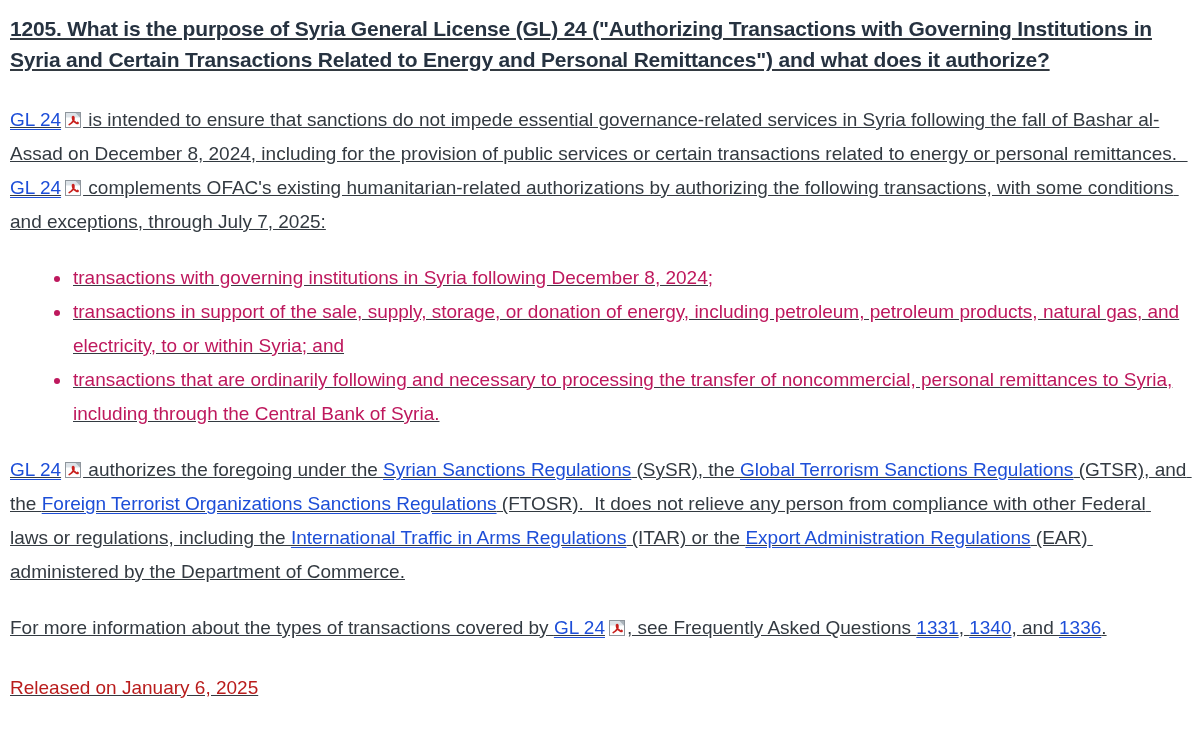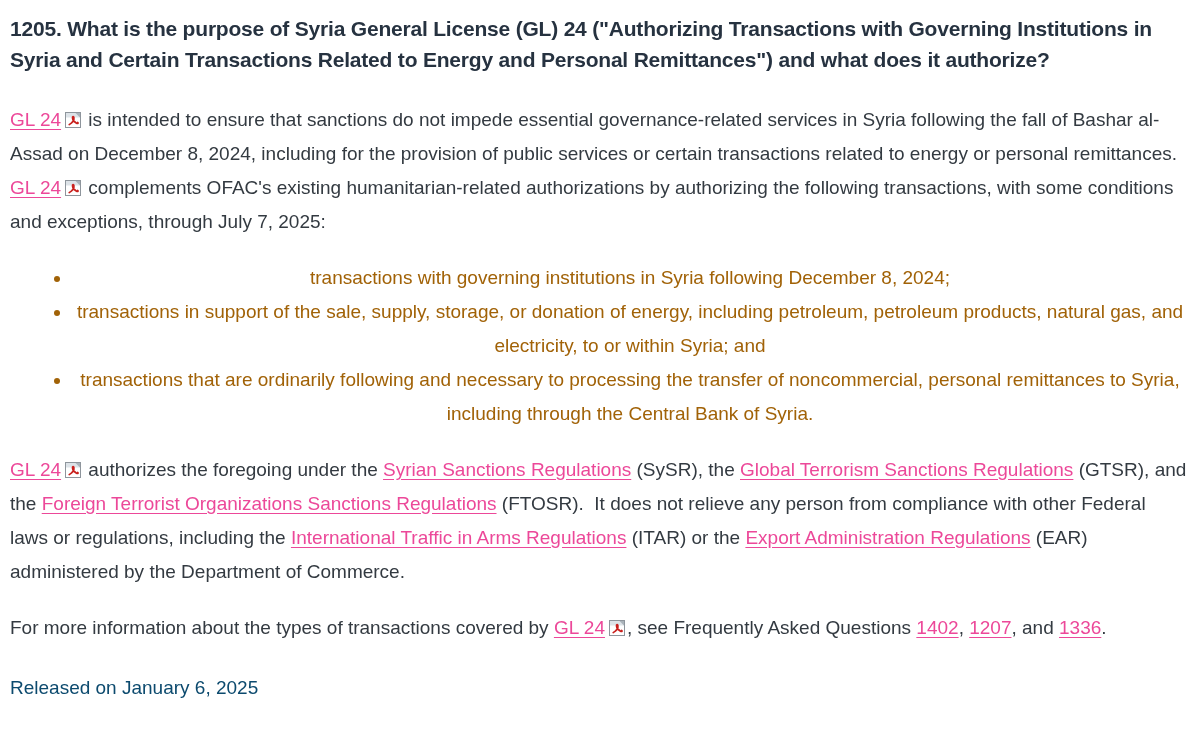--- a/index.html
+++ b/index.html
@@ -8,20 +8,21 @@
     width: 1197px;
     height: 755px;
     overflow: hidden;
     background: #ffffff;
     font-family: "Liberation Sans", sans-serif;
     color: #333a41;
   }
   .page {
     padding: 13px 10px 0 10px;
     width: 1197px;
+    text-decoration: underline;
   }
   h1.question-title {
     margin: 0 0 28px 0;
     font-size: 21px;
     line-height: 31px;
     font-weight: 700;
     color: #263240;
     letter-spacing: -0.2px;
   }
   p.para {
@@ -29,43 +30,42 @@
     font-size: 19px;
     line-height: 34px;
     white-space: pre-wrap;
     color: #333a41;
   }
   ul.auth-list {
     margin: 8px 0 22px 0;
     padding-left: 62px;
     font-size: 19px;
     line-height: 34px;
-    color: #a16207;
-    text-align: center;
+    color: #be185d;
   }
   ul.auth-list li { padding-left: 1px; margin: 0; }
   a.doc-link {
-    color: #ec4899;
+    color: #1d4ed8;
     text-decoration: underline;
     text-underline-offset: 3px;
     cursor: pointer;
   }
   .pdf-icon {
     display: inline-block;
     width: 16px;
     height: 16px;
     vertical-align: -2px;
     margin: 0 2px 0 4px;
     line-height: 0;
   }
   p.released-line {
     margin: 28px 0 0 0;
     font-size: 19px;
     line-height: 30px;
-    color: #0c4a6e;
+    color: #b91c1c;
   }
 </style>
 </head>
 <body>
 
 <div class="page">
   <h1 class="question-title">1205. What is the purpose of Syria General License (GL) 24 ("Authorizing Transactions with Governing Institutions in Syria and Certain Transactions Related to Energy and Personal Remittances") and what does it authorize?</h1>
   <p class="para"><a class="doc-link" href="#">GL 24</a><span class="pdf-icon"><svg width="16" height="16" viewBox="0 0 16 16" xmlns="http://www.w3.org/2000/svg">
           <rect x="0.5" y="0.5" width="15" height="15" fill="#ffffff" stroke="#8e959c"></rect>
           <rect x="1" y="1" width="14" height="4.5" fill="#dde3e8"></rect>
@@ -86,15 +86,15 @@
           <rect x="0.5" y="0.5" width="15" height="15" fill="#ffffff" stroke="#8e959c"></rect>
           <rect x="1" y="1" width="14" height="4.5" fill="#dde3e8"></rect>
           <path d="M10.5 1 L15 1 L15 5.5 Z" fill="#aab3ba"></path>
           <path d="M4.2 12.6 C6.8 11 9.3 8 8.9 5.6 C8.7 4.3 7.3 4.4 7.5 5.9 C7.7 7.6 9.6 10.3 11.5 11.2 C12.9 11.8 13.6 11 12.6 10.4" fill="none" stroke="#c9201d" stroke-width="1.7" stroke-linecap="round"></path>
         </svg></span> authorizes the foregoing under the <a class="doc-link" href="#">Syrian Sanctions Regulations</a> (SySR), the <a class="doc-link" href="#">Global Terrorism Sanctions Regulations</a> (GTSR), and the <a class="doc-link" href="#">Foreign Terrorist Organizations Sanctions Regulations</a> (FTOSR).  It does not relieve any person from compliance with other Federal laws or regulations, including the <a class="doc-link" href="#">International Traffic in Arms Regulations</a> (ITAR) or the <a class="doc-link" href="#">Export Administration Regulations</a> (EAR) administered by the Department of Commerce.</p>
   <p class="para">For more information about the types of transactions covered by <a class="doc-link" href="#">GL 24</a><span class="pdf-icon"><svg width="16" height="16" viewBox="0 0 16 16" xmlns="http://www.w3.org/2000/svg">
           <rect x="0.5" y="0.5" width="15" height="15" fill="#ffffff" stroke="#8e959c"></rect>
           <rect x="1" y="1" width="14" height="4.5" fill="#dde3e8"></rect>
           <path d="M10.5 1 L15 1 L15 5.5 Z" fill="#aab3ba"></path>
           <path d="M4.2 12.6 C6.8 11 9.3 8 8.9 5.6 C8.7 4.3 7.3 4.4 7.5 5.9 C7.7 7.6 9.6 10.3 11.5 11.2 C12.9 11.8 13.6 11 12.6 10.4" fill="none" stroke="#c9201d" stroke-width="1.7" stroke-linecap="round"></path>
-        </svg></span>, see Frequently Asked Questions <a class="doc-link" href="#">1402</a>, <a class="doc-link" href="#">1207</a>, and <a class="doc-link" href="#">1336</a>.</p>
+        </svg></span>, see Frequently Asked Questions <a class="doc-link" href="#">1331</a>, <a class="doc-link" href="#">1340</a>, and <a class="doc-link" href="#">1336</a>.</p>
   <p class="released-line">Released on January 6, 2025</p>
 </div>
 
 </body></html>

